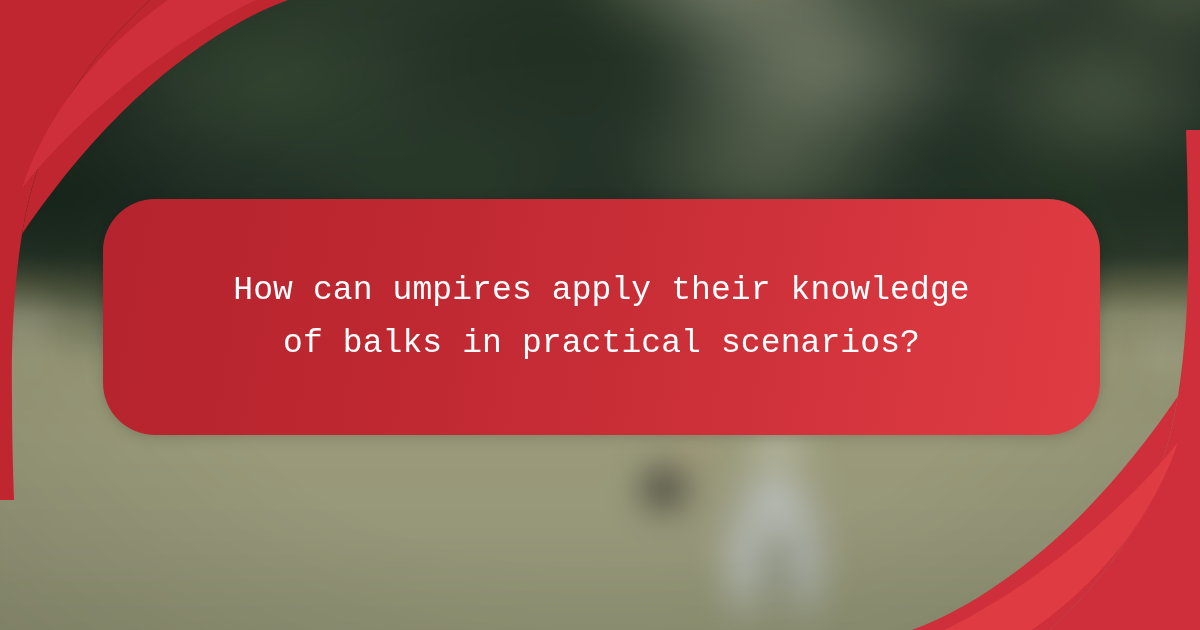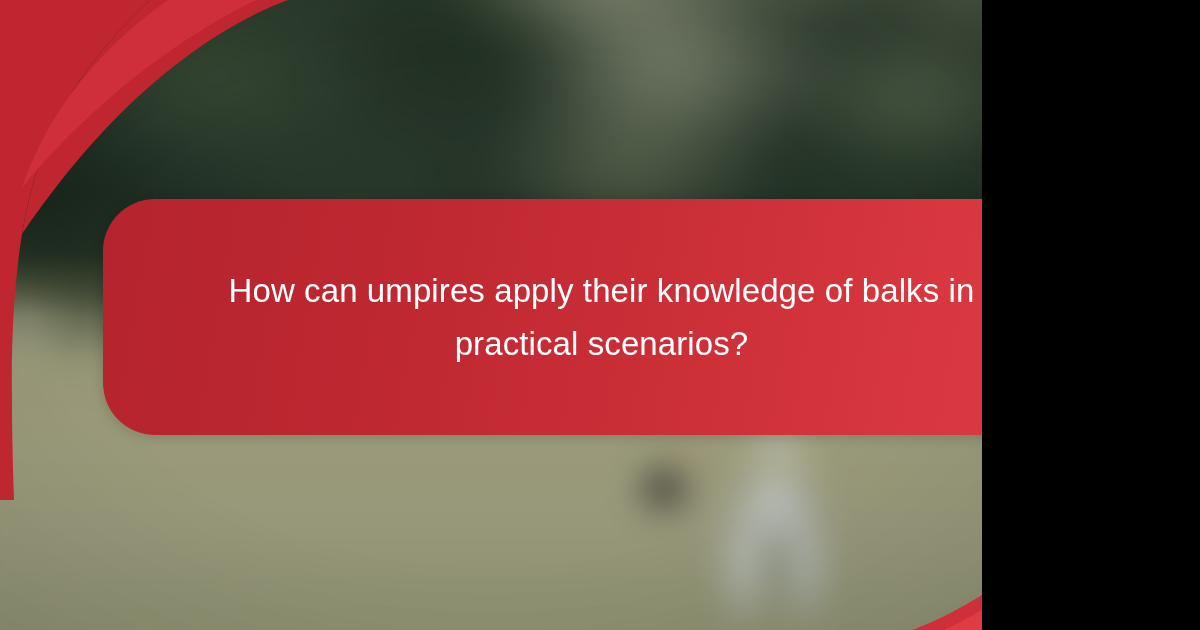--- a/index.html
+++ b/index.html
@@ -3,24 +3,24 @@
 <meta charset="utf-8">
 <title>Quote Card</title>
 <style>
   html, body {
     margin: 0;
     padding: 0;
     background: #000;
   }
   #stage {
     position: relative;
-    width: 982px;
+    width: 1200px;
     height: 630px;
     overflow: hidden;
-    font-family: Liberation Sans, sans-serif;
+    font-family: Liberation Mono, monospace;
   }
 
   
   .bg-layer {
     position: absolute;
     inset: 0;
     overflow: hidden;
   }
   
   .bg-base {

